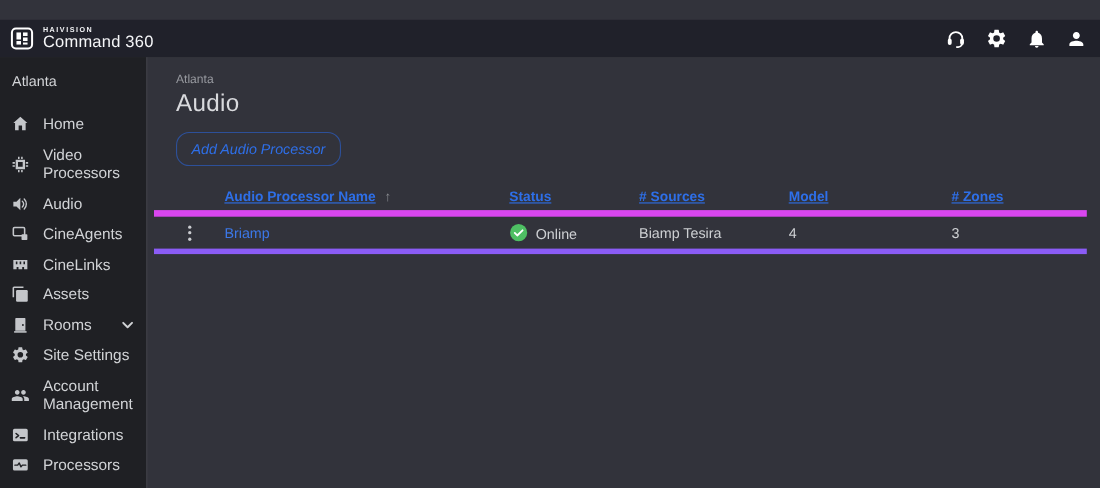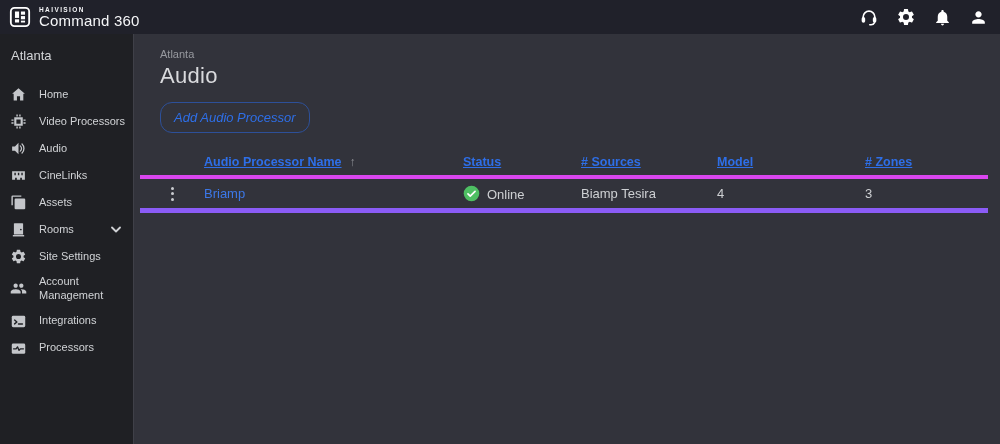--- a/index.html
+++ b/index.html
@@ -11,20 +11,21 @@
     -webkit-font-smoothing: antialiased;
   }
   .app { display: flex; flex-direction: column; height: 444px; width: 1000px; }
 
   
   .topbar {
     height: 34px; flex: none;
     background: #20212a;
     display: flex; align-items: center; justify-content: space-between;
     padding: 0 12px 0 9px;
+    margin-top: 18px;
   }
   .brand { display: flex; align-items: center; gap: 8px; color: #ffffff; cursor: pointer; }
   .brand svg { display: block; }
   .brand-text { display: flex; flex-direction: column; justify-content: center; }
   .brand-sub {
     font-size: 6.5px; font-weight: 700; letter-spacing: 1.4px;
     color: #f2f3f5; line-height: 7px;
   }
   .brand-main { font-size: 15px; font-weight: 400; color: #f5f6f8; line-height: 16px; letter-spacing: 0.2px; }
   .topbar-icons { display: flex; align-items: center; gap: 17px; }
@@ -44,21 +45,21 @@
     display: flex; flex-direction: column;
   }
   .site-name {
     padding: 14px 12px 6px 11px;
     font-size: 13px; color: #d3d5d8; cursor: pointer;
   }
   .nav { margin-top: 12px; display: flex; flex-direction: column; }
   .nav-item {
     display: flex; align-items: center; gap: 12px;
     padding: 5px 8px 5px 10px; min-height: 27px;
-    cursor: pointer; color: #d1d3d6; font-size: 11px; line-height: 1.25;
+    cursor: pointer; color: #d1d3d6; font-size: 14px; line-height: 1.25;
   }
   .nav-icon { width: 17px; height: 17px; flex: none; color: #c4c6ca; display: flex; align-items: center; }
   .nav-icon svg { width: 17px; height: 17px; display: block; }
   .nav-label { flex: 1; }
   .chevron { margin-left: auto; color: #cfd1d4; display: flex; padding-right: 4px; }
 
   
   .main {
     flex: 1; min-width: 0;
     background: #32333b;
@@ -81,21 +82,21 @@
     font-style: italic;
   }
 
   
   .table { margin: 16px 12px 0 6px; }
   .header-row, .data-row {
     display: grid;
     grid-template-columns: 64px 259px 118px 136px 148px 1fr;
     align-items: center;
   }
-  .header-row { height: 30px; border-bottom: 4px solid #d946ef; }
+  .header-row { height: 30px; border-bottom: 6px solid #d946ef; }
   .header-cell { font-size: 12.5px; font-weight: 700; color: #2e6fe8; cursor: pointer; white-space: nowrap; }
   .header-cell .col-label { text-decoration: underline; }
   .sort-arrow { color: #8e9095; font-weight: 400; margin-left: 8px; font-size: 12px; text-decoration: none; display: inline-block; }
   .data-row { height: 34px; border-bottom: 5px solid #8b5cf6; font-size: 13px; color: #ced0d3; }
   .kebab-cell { display: flex; justify-content: center; }
   .kebab {
     background: none; border: none; cursor: pointer;
     display: flex; flex-direction: column; gap: 2.5px; padding: 4px 6px;
   }
   .kebab i { width: 3px; height: 3px; border-radius: 50%; background: #caccd0; }
@@ -191,20 +192,29 @@
           <span class="nav-icon">
             <svg viewBox="0 0 24 24" fill="currentColor">
               <path d="M3 9v6h4l5 5V4L7 9H3z"></path>
               <path d="M14.5 8.3a4.8 4.8 0 0 1 0 7.4" fill="none" stroke="currentColor" stroke-width="1.8" stroke-linecap="round"></path>
               <path d="M17 5.6a9 9 0 0 1 0 12.8" fill="none" stroke="currentColor" stroke-width="1.8" stroke-linecap="round"></path>
             </svg>
           </span>
           <span class="nav-label">Audio</span>
         </div>
 
+        <div class="nav-item">
+          <span class="nav-icon">
+            <svg viewBox="0 0 24 24" fill="currentColor">
+              <rect x="3" y="4" width="14.5" height="10.5" rx="1.5" fill="none" stroke="currentColor" stroke-width="2"></rect>
+              <rect x="13.5" y="12.5" width="7.5" height="7.5" rx="1"></rect>
+            </svg>
+          </span>
+          <span class="nav-label">CineAgents</span>
+        </div>
 
         <div class="nav-item">
           <span class="nav-icon">
             <svg viewBox="0 0 24 24" fill="currentColor">
               <path fill-rule="evenodd" d="M3 6h18v12h-4.2v-3h-2.4v3h-4.8v-3H7.2v3H3V6zm3.2 2.2v3.4h2V8.2h-2zm4.9 0v3.4h2V8.2h-2zm4.9 0v3.4h2V8.2h-2z"></path>
             </svg>
           </span>
           <span class="nav-label">CineLinks</span>
         </div>
 

